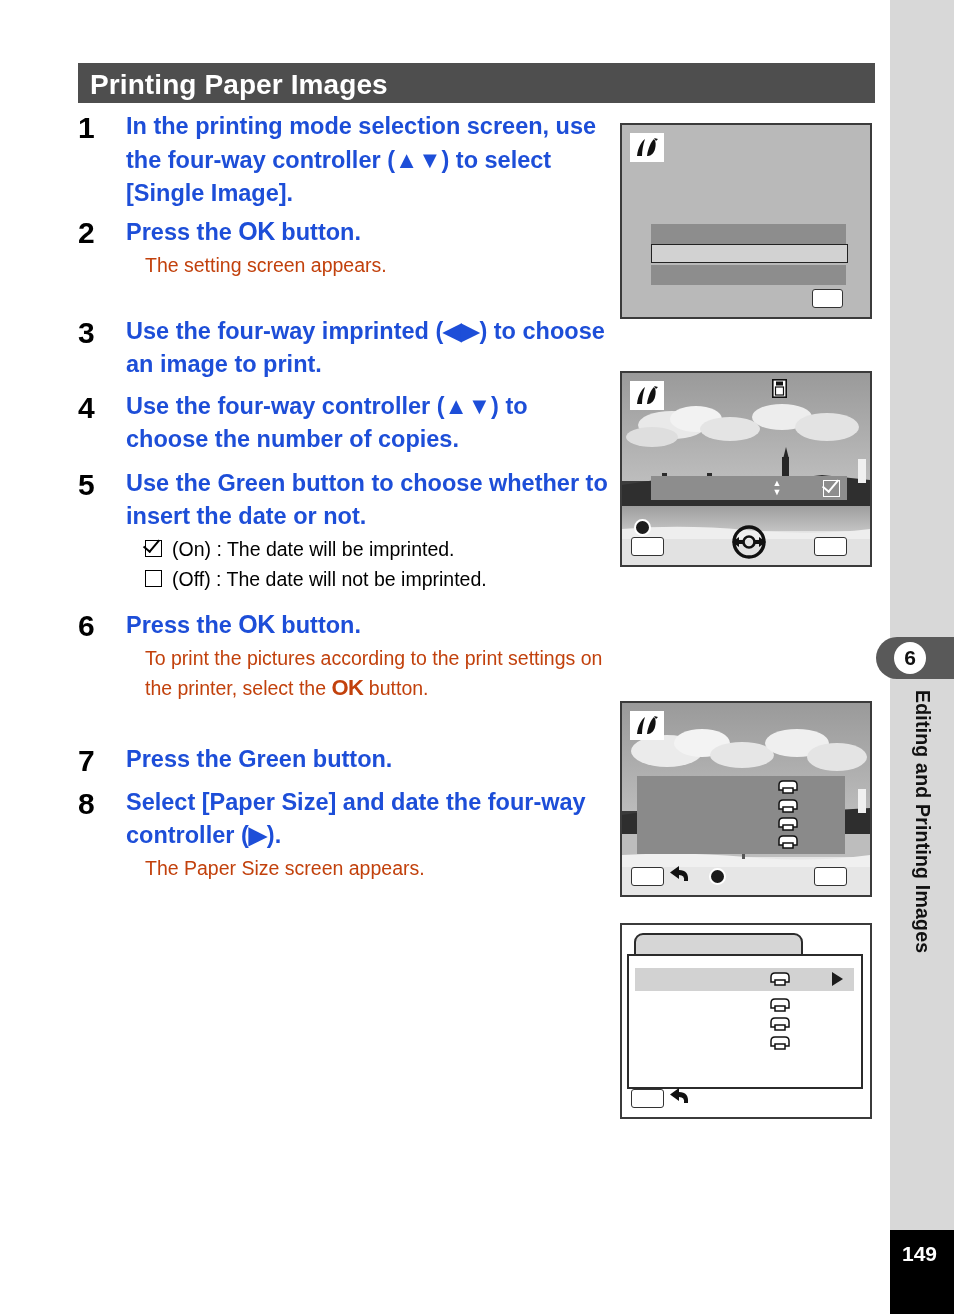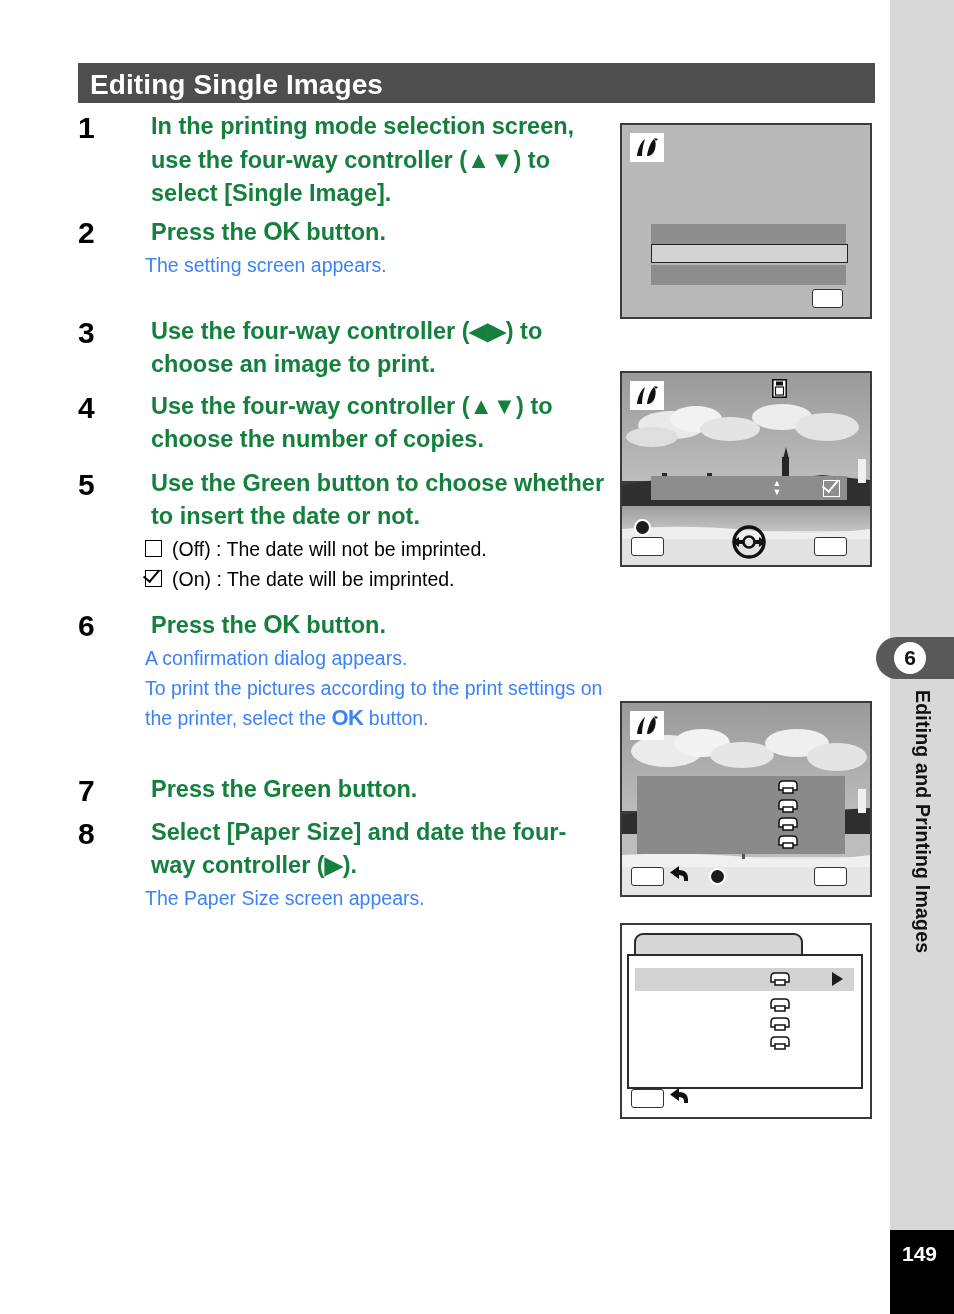--- a/index.html
+++ b/index.html
@@ -124,28 +124,27 @@
     font-size: 30px;
     font-weight: bold;
     color: #000;
     line-height: 34px;
     padding-top: 1px;
   }
   .step-title {
     flex: 1;
     font-size: 23.5px;
     font-weight: bold;
-    color: #15803d;
+    color: #1d4ed8;
     line-height: 33.5px;
-    margin-left: 25px;
   }
   .step-body {
     margin-left: 67px;
     font-size: 19.5px;
-    color: #3b82f6;
+    color: #c2410c;
     line-height: 30px;
   }
   .step-body div { white-space: pre-wrap; }
   .opt-line {
     margin-left: 67px;
     font-size: 19.5px;
     color: #000;
     line-height: 30px;
     display: flex;
     align-items: baseline;
@@ -372,21 +371,21 @@
     border-bottom: 7.5px solid transparent;
   }
   #s4-btn { position: absolute; left: 9px; top: 164px; width: 31px; height: 17px;
             background:#fff; border: 1.6px solid #333; border-radius: 3px; }
   #s4-back { position: absolute; left: 44px; top: 160px; width: 26px; height: 24px; }
 </style>
 </head>
 <body>
 
 <div id="header-bar">
-  <span>Editing Single Images</span>
+  <span>Printing Paper Images</span>
 </div>
 
 <div id="steps">
 
   <div class="step">
     <div class="step-head">
       <div class="step-num">1</div>
       <div class="step-title">In the printing mode selection screen, use the four-way controller (▲▼) to select [Single Image].</div>
     </div>
   </div>
@@ -395,53 +394,52 @@
     <div class="step-head">
       <div class="step-num">2</div>
       <div class="step-title"><span>Press the </span><span class="ok-glyph">OK</span><span> button.</span></div>
     </div>
     <div class="step-body">The setting screen appears.</div>
   </div>
 
   <div class="step" style="margin-top:35px;">
     <div class="step-head">
       <div class="step-num">3</div>
-      <div class="step-title">Use the four-way controller (◀▶) to choose an image to print.</div>
+      <div class="step-title">Use the four-way imprinted (◀▶) to choose an image to print.</div>
     </div>
   </div>
 
   <div class="step" style="margin-top:8px;">
     <div class="step-head">
       <div class="step-num">4</div>
       <div class="step-title">Use the four-way controller (▲▼) to choose the number of copies.</div>
     </div>
   </div>
 
   <div class="step" style="margin-top:10px;">
     <div class="step-head">
       <div class="step-num">5</div>
       <div class="step-title">Use the Green button to choose whether to insert the date or not.</div>
+    </div>
+    <div class="opt-line">
+      <span class="opt-box checked"></span>
+      <span>(On) : The date will be imprinted.</span>
     </div>
     <div class="opt-line">
       <span class="opt-box"></span>
       <span>(Off) : The date will not be imprinted.</span>
     </div>
-    <div class="opt-line">
-      <span class="opt-box checked"></span>
-      <span>(On) : The date will be imprinted.</span>
-    </div>
   </div>
 
   <div class="step" style="margin-top:14px;">
     <div class="step-head">
       <div class="step-num">6</div>
       <div class="step-title"><span>Press the </span><span class="ok-glyph">OK</span><span> button.</span></div>
     </div>
     <div class="step-body">
-      <div>A confirmation dialog appears.</div>
       <div><span>To print the pictures according to the print settings on the printer, select the </span><span class="ok-glyph-sm">OK</span><span> button.</span></div>
     </div>
   </div>
 
   <div class="step" style="margin-top:40px;">
     <div class="step-head">
       <div class="step-num">7</div>
       <div class="step-title">Press the Green button.</div>
     </div>
   </div>

